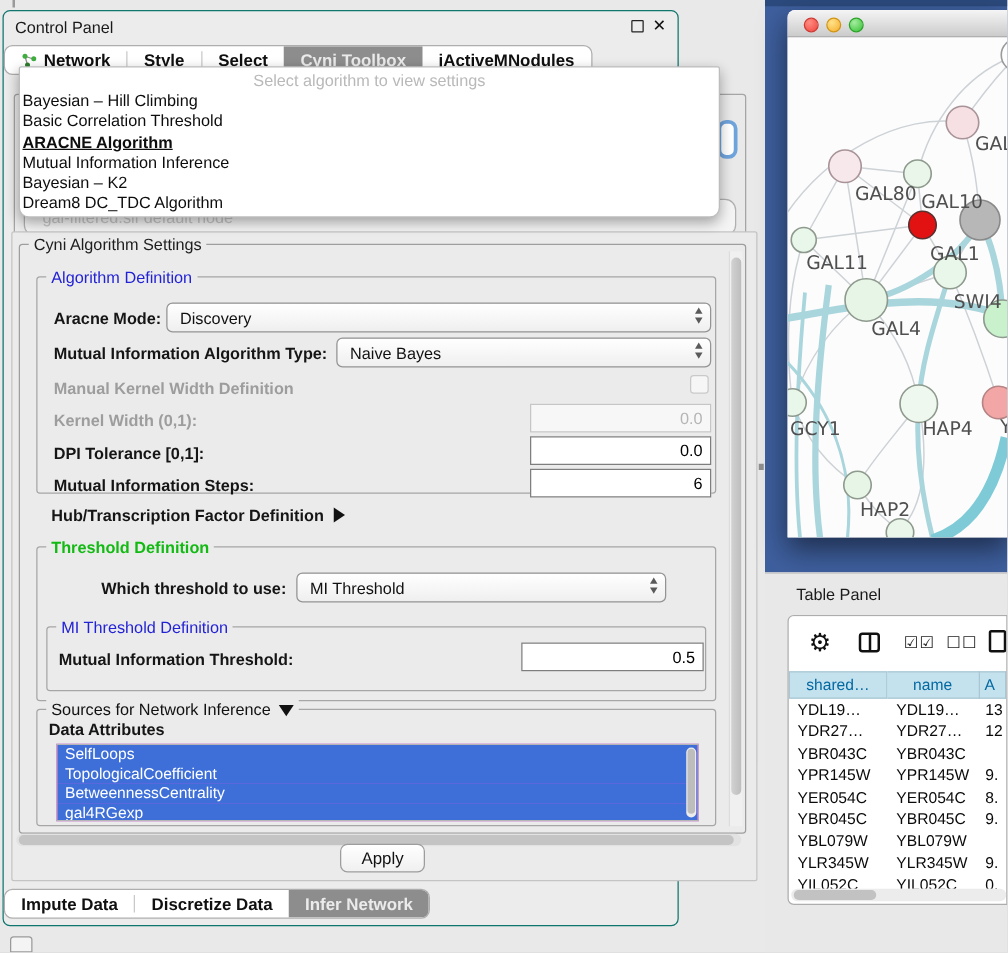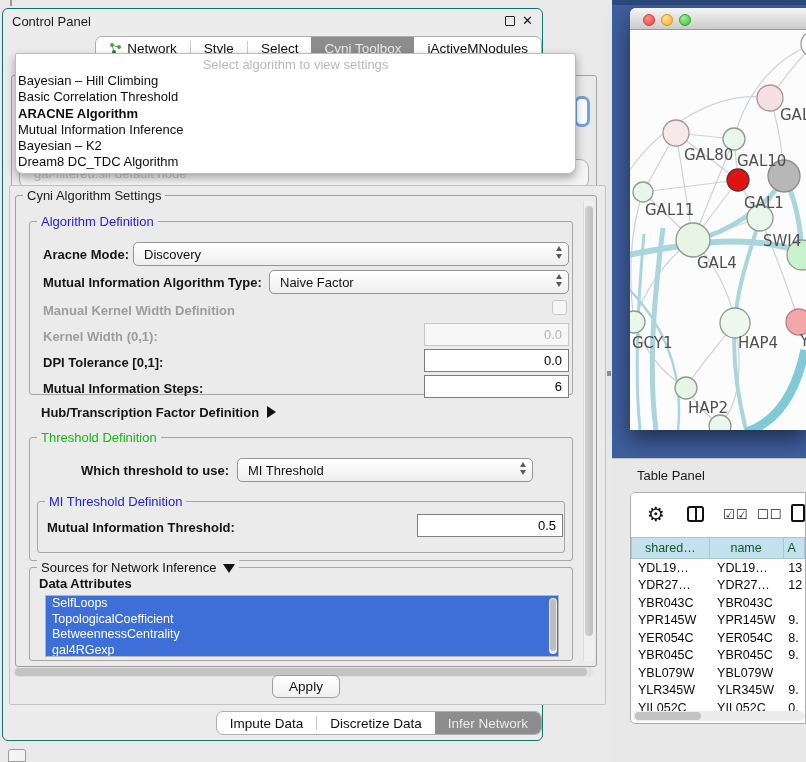--- a/index.html
+++ b/index.html
@@ -14,21 +14,21 @@
   .cp { position:absolute; left:2px; top:8px; width:541px; height:733px;
         background:#ececec; border:1px solid #0f766e; border-radius:6px; }
   .cp-titlebar { position:absolute; left:0; top:0; right:0; height:24px; }
   .cp-title { position:absolute; left:9px; top:5px; font-size:13px; color:#1a1a1a; }
   .float-btn { position:absolute; right:27px; top:7px; width:10px; height:10px;
                border:1.6px solid #222; border-radius:1px; }
   .close-btn { position:absolute; right:9px; top:4px; font-weight:bold; font-size:13px; color:#111; }
   .tick { position:absolute; left:10px; top:0; width:2px; height:6px; background:#9a9a9a; }
 
   
-  .tabbar { position:absolute; left:0; right:0; display:flex; justify-content:flex-end; }
+  .tabbar { position:absolute; left:0; right:0; display:flex; justify-content:flex-start;font-weight:bold; }
   .tabbar-top { top:27px; }
   .tabbar-bottom { top:702px; }
   .tabstrip { display:flex; align-items:stretch; background:#fff; border:1px solid #aeaeae;
               border-radius:7px; overflow:hidden; height:24px; }
   .tab { display:flex; align-items:center; gap:5px; padding:0 13px; font-size:13.5px;
          color:#101010; white-space:nowrap; }
   .tab.sel { background:#8d8d8d; color:#ebebeb; }
   .tabsep { width:1px; background:#c9c9c9; margin:4px 0; }
 
   
@@ -40,29 +40,29 @@
                   overflow:hidden; }
   .combo-focus-frag { position:absolute; left:571px; top:87px; width:16px; height:31px;
                       border:3px solid #6fa3dc; border-radius:7px; background:#fff; }
 
   
   .popup { position:absolute; left:12px; top:44px; width:561px; height:121px; z-index:40;
            background:#fff; border:1px solid #bdbdbd; border-radius:2px 2px 8px 8px;
            box-shadow:0 4px 10px rgba(0,0,0,.33); overflow:hidden; }
   .popup-prompt { text-align:center; color:#b9b9b9; font-size:13px; padding-top:3px; height:19px; }
   .popup-item { height:16.3px; line-height:16.3px; padding-left:2px; font-size:13px; color:#0d0d0d; }
-  .popup-item.bold { font-weight:bold; }
+  .popup-item.bold { font-weight:bold;text-decoration:underline; }
 
   
   .settings-outer { position:absolute; left:6px; top:176px; width:597px; height:520px;
                     background:#ebebeb; border:1px solid #c4c4c4; border-radius:2px; }
   .grp { position:absolute; border:1px solid #a6a6a6; border-radius:3px; }
   .grp-legend { position:absolute; top:-8px; left:7px; background:#ebebeb; padding:0 4px;
                 font-size:13px; white-space:nowrap; }
-  .leg-blue { color:#2323d6; } .leg-green { color:#14ba14; }
+  .leg-blue { color:#2323d6; } .leg-green { color:#14ba14;font-weight:bold; }
   .grp-cas   { left:12px; top:186px; width:582px; height:472px; border-color:#9e9e9e; }
   .grp-ad    { left:26px; top:212px; width:544px; height:174px; }
   .grp-td    { left:26px; top:428px; width:544px; height:124px; }
   .grp-mtd   { left:34px; top:492px; width:528px; height:52px; }
   .grp-src   { left:26px; top:558px; width:544px; height:94px; }
 
   .lbl  { position:absolute; font-size:13px; font-weight:bold; color:#151515; white-space:nowrap; }
   .lbl-dis { color:#9d9d9d; }
   .combo { position:absolute; height:24px; background:linear-gradient(#ffffff,#efefef);
            border:1px solid #949494; border-radius:5px; display:flex; align-items:center;
@@ -135,21 +135,21 @@
              border:2px solid #111; border-radius:3px; }
   .cols-ic:before { content:""; position:absolute; left:5.5px; top:0; bottom:0; width:2px; background:#111; }
   .chk-ic { position:absolute; top:14px; font-size:13px; color:#222; letter-spacing:1px;
             font-family:"DejaVu Sans",sans-serif; }
   .chk-on { left:92px; } .chk-off { left:126px; }
   .file-ic { position:absolute; left:160px; top:11px; width:14px; height:18px;
              border:2px solid #111; border-radius:2px; background:#fff; }
 
   .thead { position:absolute; left:0; top:44px; right:0; height:22px; display:flex; }
   .th { background:#c4e2ee; border:1px solid #a9c6d2; border-left:none; font-size:12.5px;
-        display:flex; align-items:center; justify-content:center; color:#14532d; overflow:hidden; }
+        display:flex; align-items:center; justify-content:center; color:#0369a1; overflow:hidden; }
   .th.c0 { width:81px; border-left:1px solid #a9c6d2; } .th.c1 { width:76px; } .th.c2 { width:22px; justify-content:flex-start; padding-left:4px; }
   .tbody { position:absolute; left:0; top:66px; right:0; height:152px; overflow:hidden; }
   .trow { display:flex; height:17.5px; align-items:center; }
   .tcell { font-size:12.5px; color:#0a0a0a; overflow:hidden; white-space:nowrap; }
   .tcell.c0 { width:81px; padding-left:7px; } .tcell.c1 { width:76px; padding-left:6px; }
   .tcell.c2 { width:19px; padding-left:2px; }
   .t-hscroll { position:absolute; left:2px; bottom:2px; width:172px; height:10px;
                background:#ececec; border-radius:5px; }
   .t-hscroll .thumb { position:absolute; left:2px; top:1px; width:66px; height:8px;
                       background:#c2c2c2; border-radius:4px; }
@@ -230,21 +230,21 @@
     <div class="combo" style="left:130px; top:233px; width:436px;">
       <span>Discovery</span>
       <span class="arrows">
           <span class="arrow-up"></span>
           <span class="arrow-dn"></span>
         </span>
     </div>
 
     <span class="lbl" style="left:40px; top:266px;">Mutual Information Algorithm Type:</span>
     <div class="combo" style="left:266px; top:261px; width:300px;">
-      <span>Naive Factor</span>
+      <span>Naive Bayes</span>
       <span class="arrows">
           <span class="arrow-up"></span>
           <span class="arrow-dn"></span>
         </span>
     </div>
 
     <span class="lbl lbl-dis" style="left:40px; top:294px;">Manual Kernel Width Definition</span>
     <span class="chk" style="left:549px; top:291px;"></span>
 
     <span class="lbl lbl-dis" style="left:40px; top:320px;">Kernel Width (0,1):</span>

